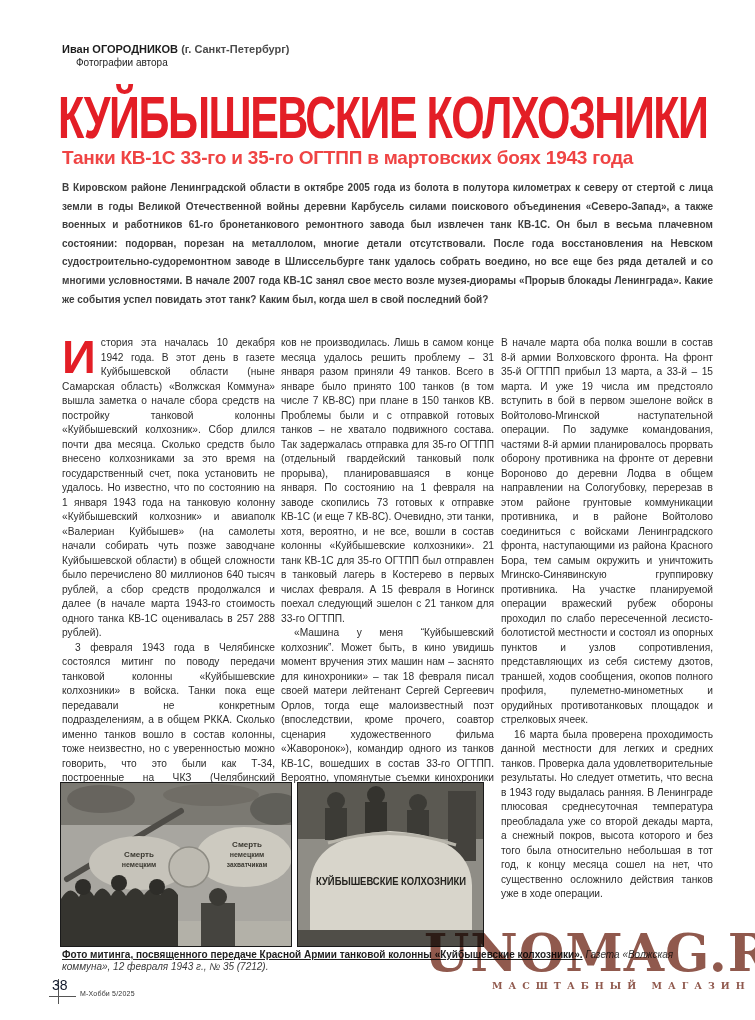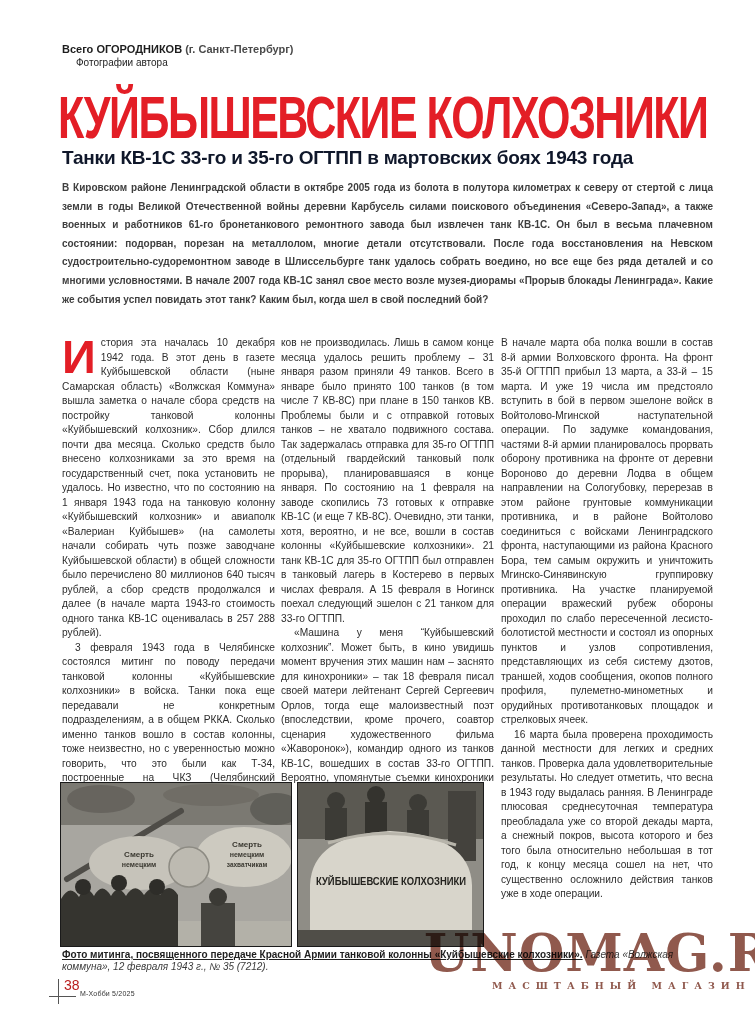--- a/index.html
+++ b/index.html
@@ -15,21 +15,21 @@
   .byline .city { color:#4a4a4a; font-weight:bold; }
   .credit { position:absolute; left:76px; top:57px; font-size:10px; font-weight:normal; color:#1d1d1d; }
 
   .title {
     position:absolute; left:58px; top:84px; margin:0; white-space:nowrap;
     color:#e31e26; font-weight:bold; font-size:43px; letter-spacing:-1.5px;
     transform:scale(1.0,1.38); transform-origin:left top;
   }
   .subtitle {
     position:absolute; left:62px; top:147px; margin:0;
-    color:#0f172a; font-size:19px; font-weight:bold; letter-spacing:-0.2px; white-space:nowrap;text-align:right;
+    color:#ef4444; font-size:19px; font-weight:bold; letter-spacing:-0.2px; white-space:nowrap;text-align:right;
   }
 
   .intro {
     position:absolute; left:62px; top:179px; width:651px; margin:0;
     font-size:10px; line-height:18.6px; font-weight:bold; color:#3f3f3f; text-align:justify;
   }
 
   .col {
     position:absolute; top:336px; width:213px; overflow:hidden;
     font-size:10.2px; line-height:14.5px; color:#2d2d2d; text-align:justify;
@@ -52,38 +52,38 @@
 
   .caption {
     position:absolute; left:62px; top:949px; width:652px;
     font-size:10px; line-height:11.8px; color:#1f1f1f; text-align:left;
   }
   .caption .cap-bold { font-weight:bold;text-decoration:underline; }
   .caption .cap-src  { font-style:italic; font-weight:normal; color:#3c3c3c; }
 
   .cropmark-v { position:absolute; left:58px; top:979px; width:1px;  height:25px; background:#555; }
   .cropmark-h { position:absolute; left:49px; top:996px; width:27px; height:1px;  background:#555; }
-  .pagenum { position:absolute; left:64px; top:977px; font-size:14px; color:#b91c1c; }
+  .pagenum { position:absolute; left:52px; top:977px; font-size:14px; color:#0f172a; }
   .magname { position:absolute; left:80px; top:990px; font-size:7px;  color:#333; letter-spacing:0.2px; }
 
   .watermark {
     position:absolute; left:424px; top:927px; z-index:6; color:#7c3b2d;
     opacity:.85; mix-blend-mode:multiply; pointer-events:none;
     font-family:"DejaVu Serif", serif;
   }
   .wm-main { font-size:52px; line-height:52px; font-weight:bold; letter-spacing:1px; white-space:nowrap; }
   .wm-sub  { font-size:9.5px; font-weight:bold; letter-spacing:6px; margin:1px 0 0 68px; white-space:nowrap; }
 </style>
 </head>
 <body>
 
 <div class="page">
 
   <div class="byline">
-    <span class="name">Всего ОГОРОДНИКОВ</span>
+    <span class="name">Иван ОГОРОДНИКОВ</span>
     <span class="city">(г. Санкт-Петербург)</span>
   </div>
   <div class="credit">Фотографии автора</div>
 
   <h1 class="title">КУЙБЫШЕВСКИЕ КОЛХОЗНИКИ</h1>
   <h2 class="subtitle">Танки КВ-1С 33-го и 35-го ОГТПП в мартовских боях 1943 года</h2>
 
   <p class="intro">В Кировском районе Ленинградской области в октябре 2005 года из болота в полутора километрах к северу от стертой с лица земли в годы Великой Отечественной войны деревни Карбусель силами поискового объединения «Северо-Запад», а также военных и работников 61-го бронетанкового ремонтного завода был извлечен танк КВ-1С. Он был в весьма плачевном состоянии: подорван, порезан на металлолом, многие детали отсутствовали. После года восстановления на Невском судостроительно-судоремонтном заводе в Шлиссельбурге танк удалось собрать воедино, но все еще без ряда деталей и со многими условностями. В начале 2007 года КВ-1С занял свое место возле музея-диорамы «Прорыв блокады Ленинграда». Какие же события успел повидать этот танк? Каким был, когда шел в свой последний бой?</p>
 
   <div class="col col1">

